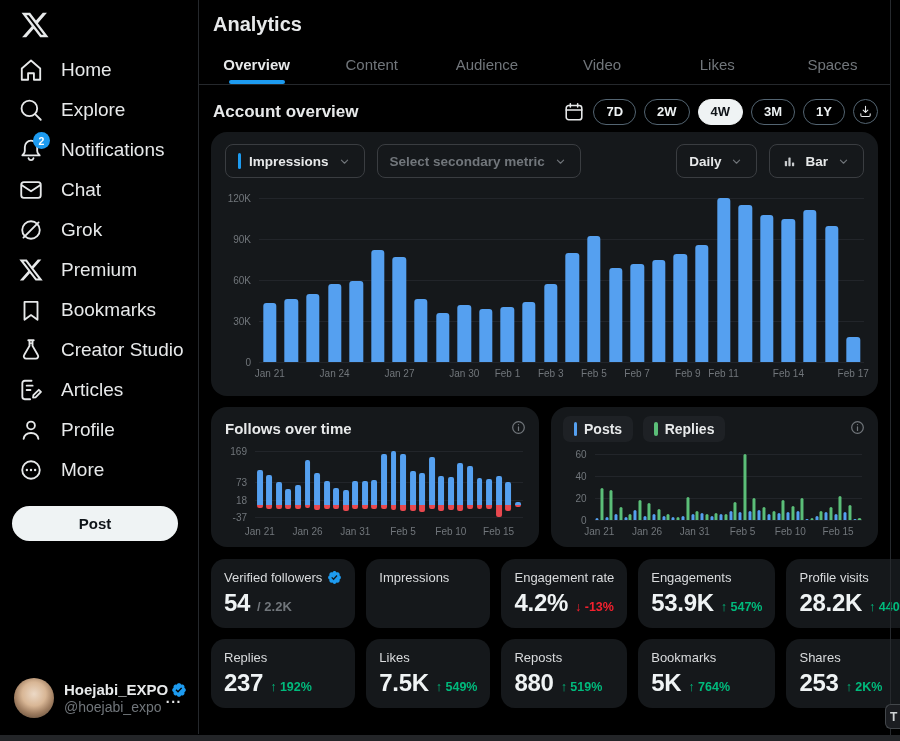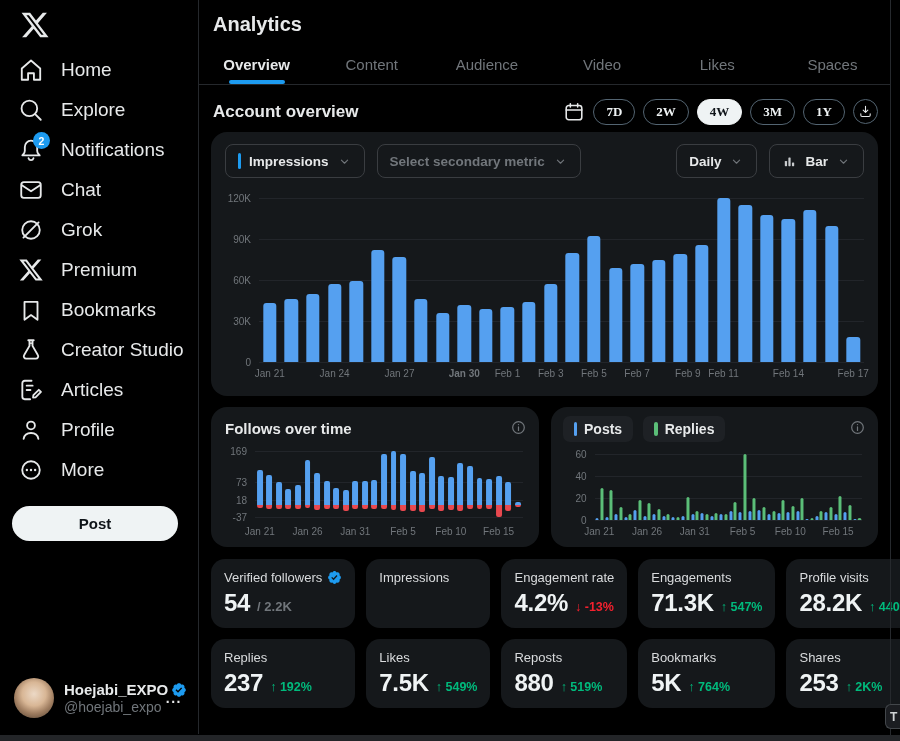--- a/index.html
+++ b/index.html
@@ -34,21 +34,21 @@
   .main { position:absolute; left:199px; right:10px; top:0; bottom:7px; }
   .page-title { font-size:20px; font-weight:800; padding:5px 0 0 14px;margin-top:8px; }
   .tabs { display:flex; margin-top:9px; height:40px; border-bottom:1px solid #25282c; }
   .tab { flex:1; position:relative; display:flex; align-items:center; justify-content:center;
     color:#71767b; font-size:15px; font-weight:500; cursor:pointer; }
   .tab.active { color:#e7e9ea; font-weight:700; }
   .tab-underline { position:absolute; bottom:0; left:50%; transform:translateX(-50%); width:56px; height:4px; border-radius:2px; background:#1d9bf0; }
 
   .overview-row { display:flex; align-items:center; padding:9px 12px 0 14px; height:44px; }
   .overview-title { font-size:17px; font-weight:800; }
-  .controls { margin-left:auto; display:flex; align-items:center; gap:8px;font-family:Liberation Serif, serif; }
+  .controls { margin-left:auto; display:flex; align-items:center; gap:8px; }
   .cal-btn { width:22px; height:22px; cursor:pointer; color:#eff3f4; }
   .pill { height:26px; padding:0 12px; border:1px solid #536471; border-radius:14px; background:transparent;
     color:#eff3f4; font-size:13px; font-weight:700; display:flex; align-items:center; cursor:pointer; font-family:inherit; }
   .pill.active { background:#eff3f4; color:#0f1419; border-color:#eff3f4; }
   .dl-btn { width:25px; height:25px; border:1px solid #536471; border-radius:50%; display:flex; align-items:center; justify-content:center; cursor:pointer; padding:4px; }
 
   .chart-card { margin:3px 12px 0; background:#15181b; border-radius:16px; height:264px; position:relative; }
   .chart-controls { display:flex; gap:12px; padding:12px 14px 0; }
   .chip { display:flex; align-items:center; gap:8px; border:1px solid #3a3d41; border-radius:8px; height:34px; padding:0 12px;
     font-size:13.5px; font-weight:700; color:#e7e9ea; cursor:pointer; background:transparent; }
@@ -348,21 +348,21 @@
         <div class="bar" style="left: 76.7857%; width: 2.21429%; bottom: 0%; height: 95.2381%; background: rgb(85, 160, 240); border-radius: 3px 3px 0px 0px;"></div>
         <div class="bar" style="left: 80.3571%; width: 2.21429%; bottom: 0%; height: 91.2698%; background: rgb(85, 160, 240); border-radius: 3px 3px 0px 0px;"></div>
         <div class="bar" style="left: 83.9286%; width: 2.21429%; bottom: 0%; height: 85.7143%; background: rgb(85, 160, 240); border-radius: 3px 3px 0px 0px;"></div>
         <div class="bar" style="left: 87.5%; width: 2.21429%; bottom: 0%; height: 83.3333%; background: rgb(85, 160, 240); border-radius: 3px 3px 0px 0px;"></div>
         <div class="bar" style="left: 91.0714%; width: 2.21429%; bottom: 0%; height: 88.0952%; background: rgb(85, 160, 240); border-radius: 3px 3px 0px 0px;"></div>
         <div class="bar" style="left: 94.6429%; width: 2.21429%; bottom: 0%; height: 79.3651%; background: rgb(85, 160, 240); border-radius: 3px 3px 0px 0px;"></div>
         <div class="bar" style="left: 98.2143%; width: 2.21429%; bottom: 0%; height: 14.2857%; background: rgb(85, 160, 240); border-radius: 3px 3px 0px 0px;"></div>
         <div class="xlab" style="left: 1.78571%;">Jan 21</div>
         <div class="xlab" style="left: 12.5%;">Jan 24</div>
         <div class="xlab" style="left: 23.2143%;">Jan 27</div>
-        <div class="xlab" style="left: 33.9286%; font-weight: bold;">Jan 30</div>
+        <div class="xlab" style="left: 33.9286%;">Jan 30</div>
         <div class="xlab" style="left: 41.0714%;">Feb 1</div>
         <div class="xlab" style="left: 48.2143%;">Feb 3</div>
         <div class="xlab" style="left: 55.3571%;">Feb 5</div>
         <div class="xlab" style="left: 62.5%;">Feb 7</div>
         <div class="xlab" style="left: 69.6429%; padding-left: 15px;">Feb 9</div>
         <div class="xlab" style="left: 76.7857%; text-align: center;">Feb 11</div>
         <div class="xlab" style="left: 87.5%;">Feb 14</div>
         <div class="xlab" style="left: 98.2143%; text-align: center;">Feb 17</div>
       </div>
   </div>
@@ -570,21 +570,21 @@
         <div class="stat-value-row">
           <span class="stat-value">4.2%</span>
           <span class="stat-delta" style="color: rgb(244, 33, 46);">↓ -13%</span>
         </div>
       </div>
       <div class="stat-card">
         <div class="stat-label">
           <span>Engagements</span>
         </div>
         <div class="stat-value-row">
-          <span class="stat-value">71.3K</span>
+          <span class="stat-value">53.9K</span>
           <span class="stat-delta" style="color: rgb(0, 186, 124);">↑ 547%</span>
         </div>
       </div>
       <div class="stat-card">
         <div class="stat-label">
           <span>Profile visits</span>
         </div>
         <div class="stat-value-row">
           <span class="stat-value">28.2K</span>
           <span class="stat-delta" style="color: rgb(0, 186, 124);">↑ 440%</span>

